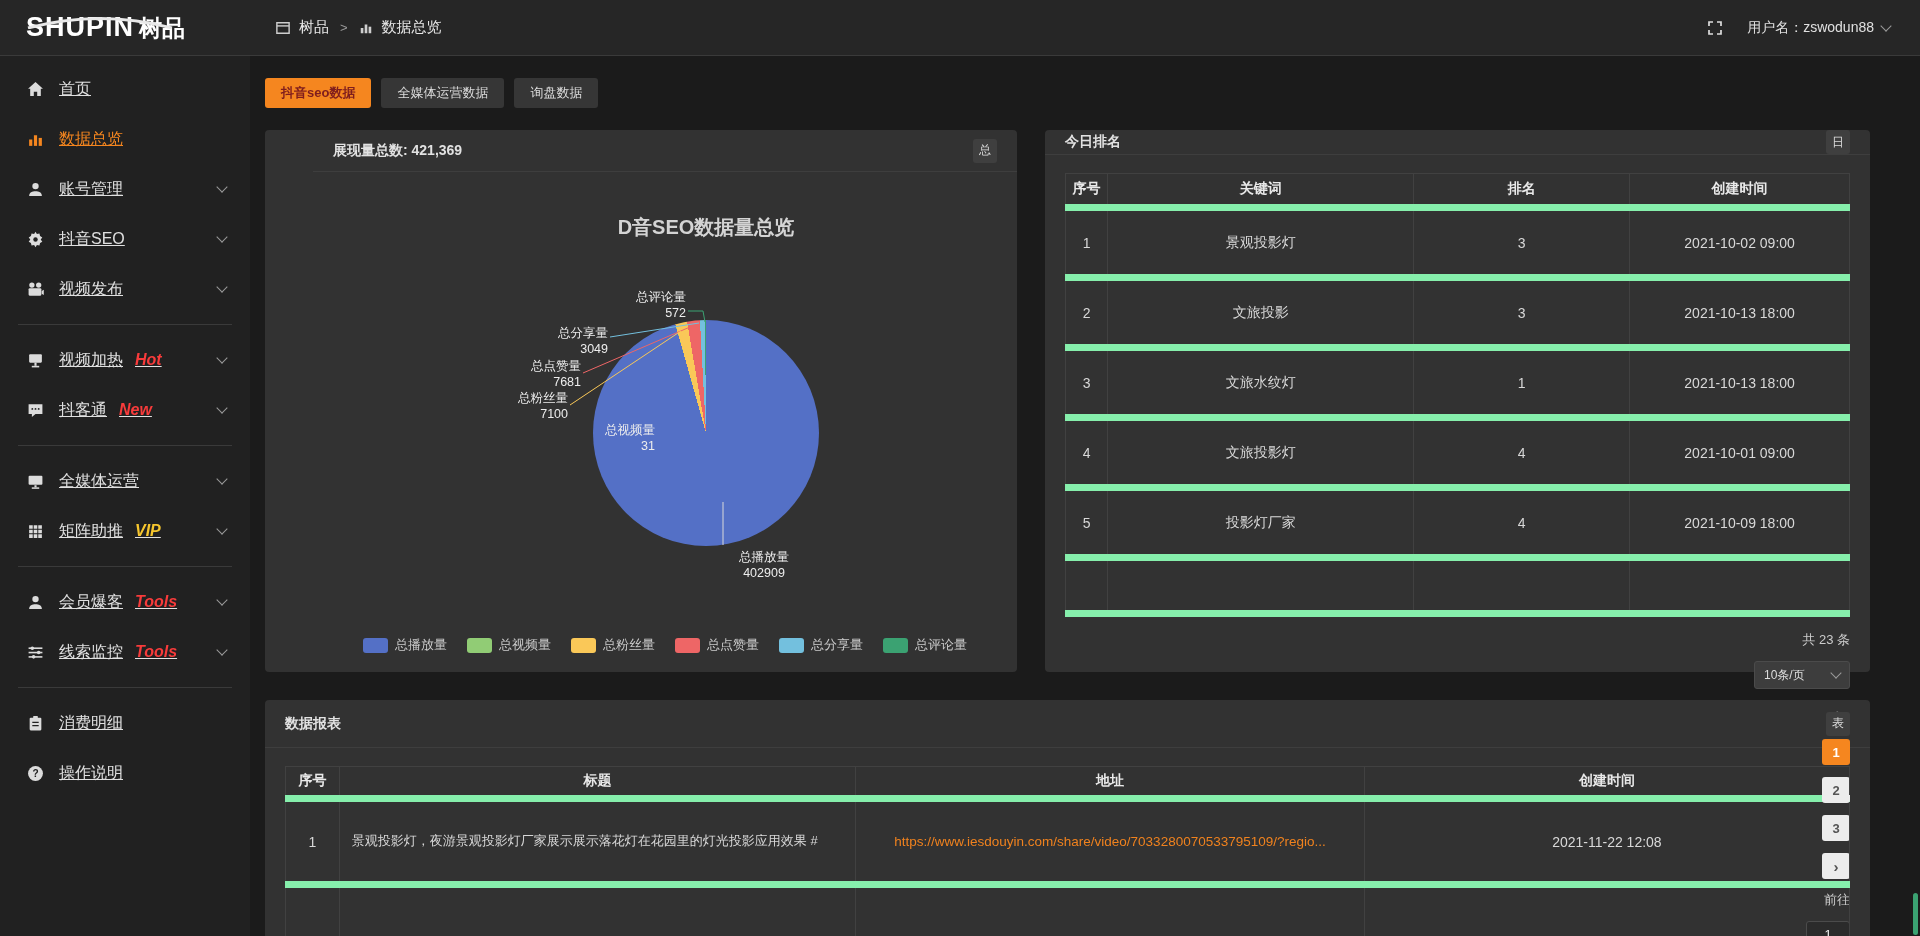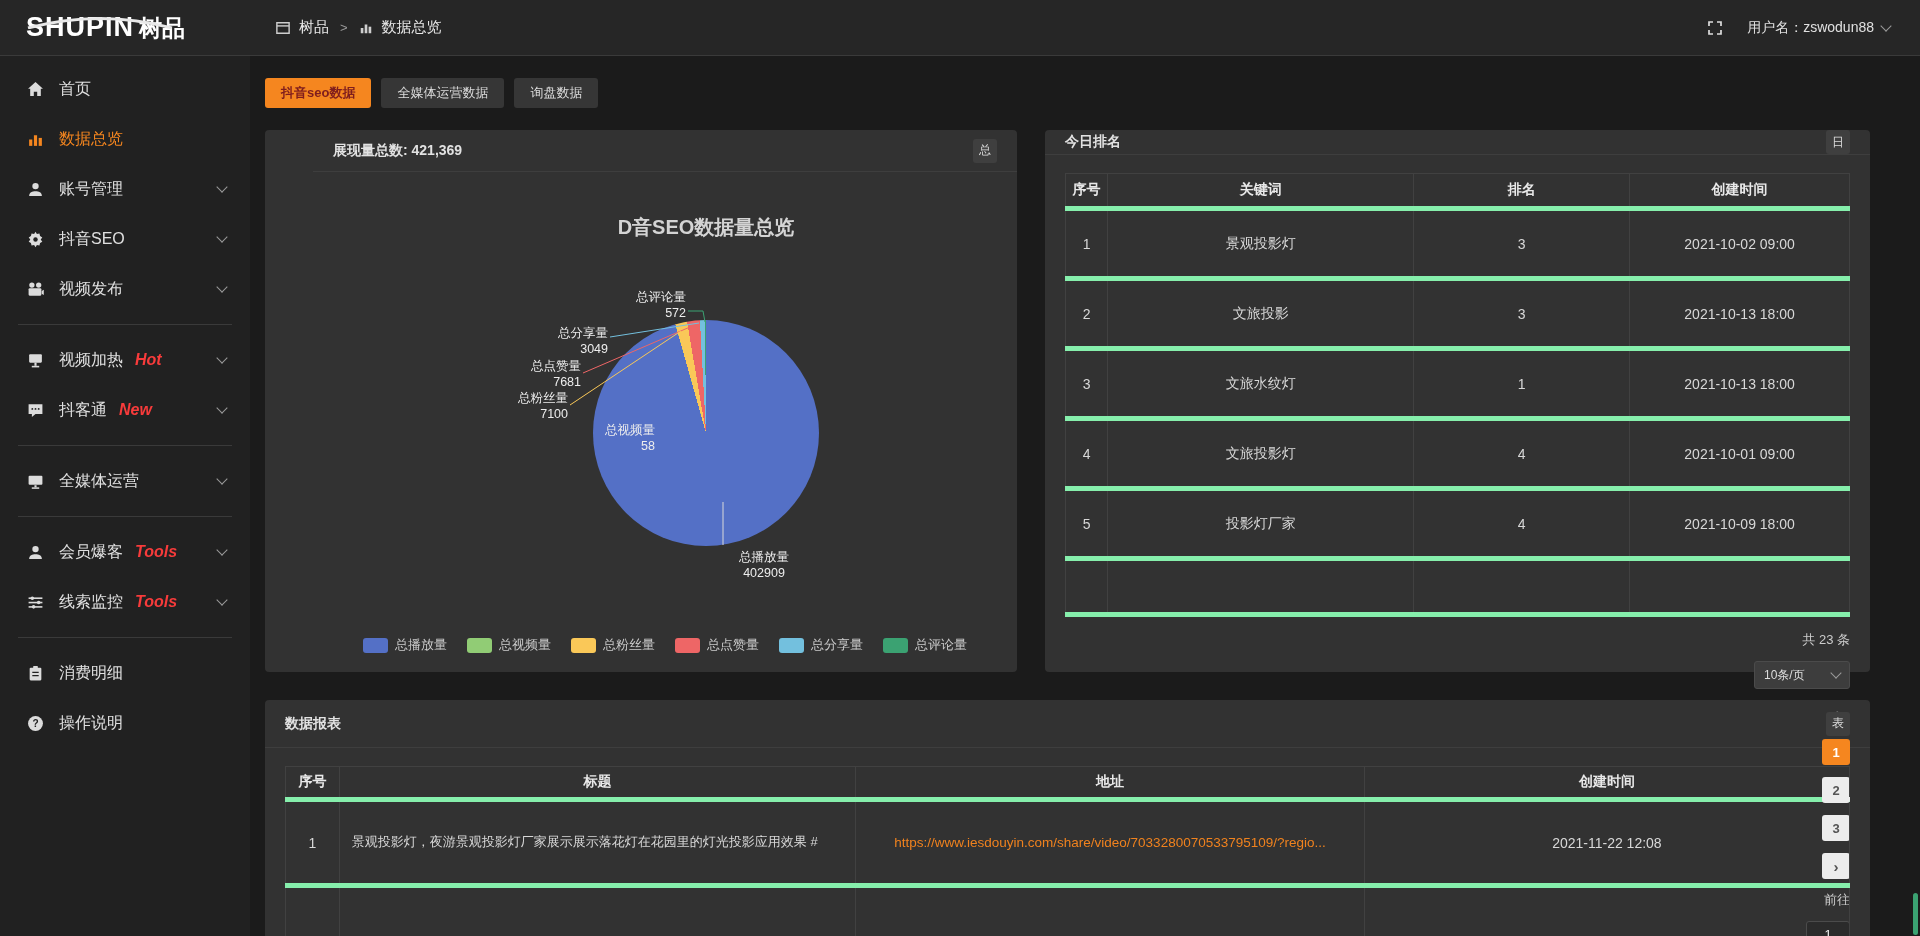--- a/index.html
+++ b/index.html
@@ -17,21 +17,21 @@
   .logo-cn { font-size:23px; font-weight:700; color:#fff; margin-left:5px; }
   .breadcrumb { display:flex; align-items:center; gap:9px; margin-left:26px; font-size:15px; color:#e8e8e8; }
   .crumb-ico { display:flex; color:#cfcfcf; }
   .crumb-sep { color:#9a9a9a; font-size:13px; margin:0 2px; }
   .header-right { margin-left:auto; display:flex; align-items:center; gap:24px; padding-right:30px; font-size:14px; color:#e0e0e0; }
   .user-wrap { display:flex; align-items:center; gap:8px; cursor:pointer; }
   .chev { width:8px; height:8px; border-right:1.6px solid #9a9a9a; border-bottom:1.6px solid #9a9a9a; transform:rotate(45deg); margin-top:-4px; flex-shrink:0; }
   
   .layout { display:flex; height:880px; }
   .sidebar { width:250px; flex-shrink:0; background:#212121; padding-top:8px; }
-  .side-item { height:50px; display:flex; align-items:center; padding:0 24px 0 27px; font-size:16px; color:#e0e0e0; cursor:pointer; }
+  .side-item { height:50px; display:flex; align-items:center; padding:0 24px 0 27px; font-size:16px; color:#e0e0e0; cursor:pointer;text-decoration:underline; }
   .side-item .s-ico { width:17px; height:17px; margin-right:15px; display:flex; align-items:center; color:#dcdcdc; flex-shrink:0; }
   .side-item.active, .side-item.active .s-ico { color:var(--accent,#f5861f); }
   .badge { font-style:italic; font-weight:bold; font-size:16px; margin-left:12px; }
   .badge.red { color:var(--red,#f83b3b); }
   .badge.yellow { color:var(--vip,#f6c62d); }
   .side-item .chev { margin-left:auto; }
   .side-divider { height:1px; background:#3a3a3a; margin:10px 18px; }
   
   .main { flex:1; padding:22px 50px 0 15px; overflow:hidden; }
   .tabs { display:flex; gap:10px; margin-bottom:22px; }
@@ -52,21 +52,21 @@
   .pl-comment { left:301px; top:117px; width:72px; text-align:right; }
   .pl-share   { left:223px; top:153px; width:72px; text-align:right; }
   .pl-like    { left:196px; top:186px; width:72px; text-align:right; }
   .pl-fans    { left:183px; top:218px; width:72px; text-align:right; }
   .pl-video   { left:270px; top:250px; width:72px; text-align:right; }
   .pl-play    { left:408px; top:377px; width:86px; text-align:center; }
   .legend { position:absolute; left:0; right:0; top:464px; display:flex; justify-content:center; align-items:center; gap:20px; }
   .legend-item { display:flex; align-items:center; gap:7px; font-size:13px; color:#cccccc; cursor:pointer; }
   .legend-chip { width:25px; height:15px; border-radius:3px; }
   
-  .t-row { display:flex; border-bottom:5px solid #86efac; }
+  .t-row { display:flex; border-bottom:7px solid #86efac; }
   .t-row > div { border-right:1px solid #414141; display:flex; align-items:center; justify-content:center; font-size:14px; color:#d8d8d8; }
   .t-row > div:first-child { border-left:1px solid #414141; }
   .t-head { border-top:1px solid #414141; }
   .t-head > div { font-weight:600; color:#e9e9e9; }
   
   .rank-card { flex:1; height:542px; display:flex; flex-direction:column; }
   .rank-table { margin:18px 20px 0; }
   .rank-table .t-head { height:38px; }
   .rank-table .t-r { height:70px; }
   .rank-table .t-empty { height:56px; }
@@ -219,20 +219,30 @@
       <span class="s-ico">
           <svg width="17" height="17" viewBox="0 0 16 16" fill="currentColor">
             <rect x="1.5" y="2.5" width="13" height="8.5" rx="1"></rect>
             <rect x="7" y="11.5" width="2" height="2"></rect>
             <rect x="4.5" y="13.5" width="7" height="1.4"></rect>
           </svg>
         </span>
       <span>全媒体运营</span>
       <span class="chev"></span>
     </div>
+    <div class="side-item">
+      <span class="s-ico">
+          <svg width="17" height="17" viewBox="0 0 16 16" fill="currentColor">
+            <path d="M2 2h3.4v3.4H2zM6.3 2h3.4v3.4H6.3zM10.6 2H14v3.4h-3.4zM2 6.3h3.4v3.4H2zM6.3 6.3h3.4v3.4H6.3zM10.6 6.3H14v3.4h-3.4zM2 10.6h3.4V14H2zM6.3 10.6h3.4V14H6.3zM10.6 10.6H14V14h-3.4z"></path>
+          </svg>
+        </span>
+      <span>矩阵助推</span>
+      <span class="badge yellow">VIP</span>
+      <span class="chev"></span>
+    </div>
     <div class="side-divider"></div>
     <div class="side-item">
       <span class="s-ico">
           <svg width="17" height="17" viewBox="0 0 16 16" fill="currentColor">
             <circle cx="8" cy="4.8" r="3"></circle>
             <path d="M2 14c0-3.4 3-4.4 6-4.4s6 1 6 4.4z"></path>
           </svg>
         </span>
       <span>会员爆客</span>
       <span class="badge red">Tools</span>
@@ -310,21 +320,21 @@
           <div class="pie-label pl-like">
             <div>总点赞量</div>
               <div>7681</div>
           </div>
           <div class="pie-label pl-fans">
             <div>总粉丝量</div>
               <div>7100</div>
           </div>
           <div class="pie-label pl-video">
             <div>总视频量</div>
-              <div>58</div>
+              <div>31</div>
           </div>
           <div class="pie-label pl-play">
             <div>总播放量</div>
               <div>402909</div>
           </div>
           <div class="legend">
             <span class="legend-item">
                 <span class="legend-chip" style="background: rgb(84, 112, 198);"></span>
                 <span>总播放量</span>
               </span>

